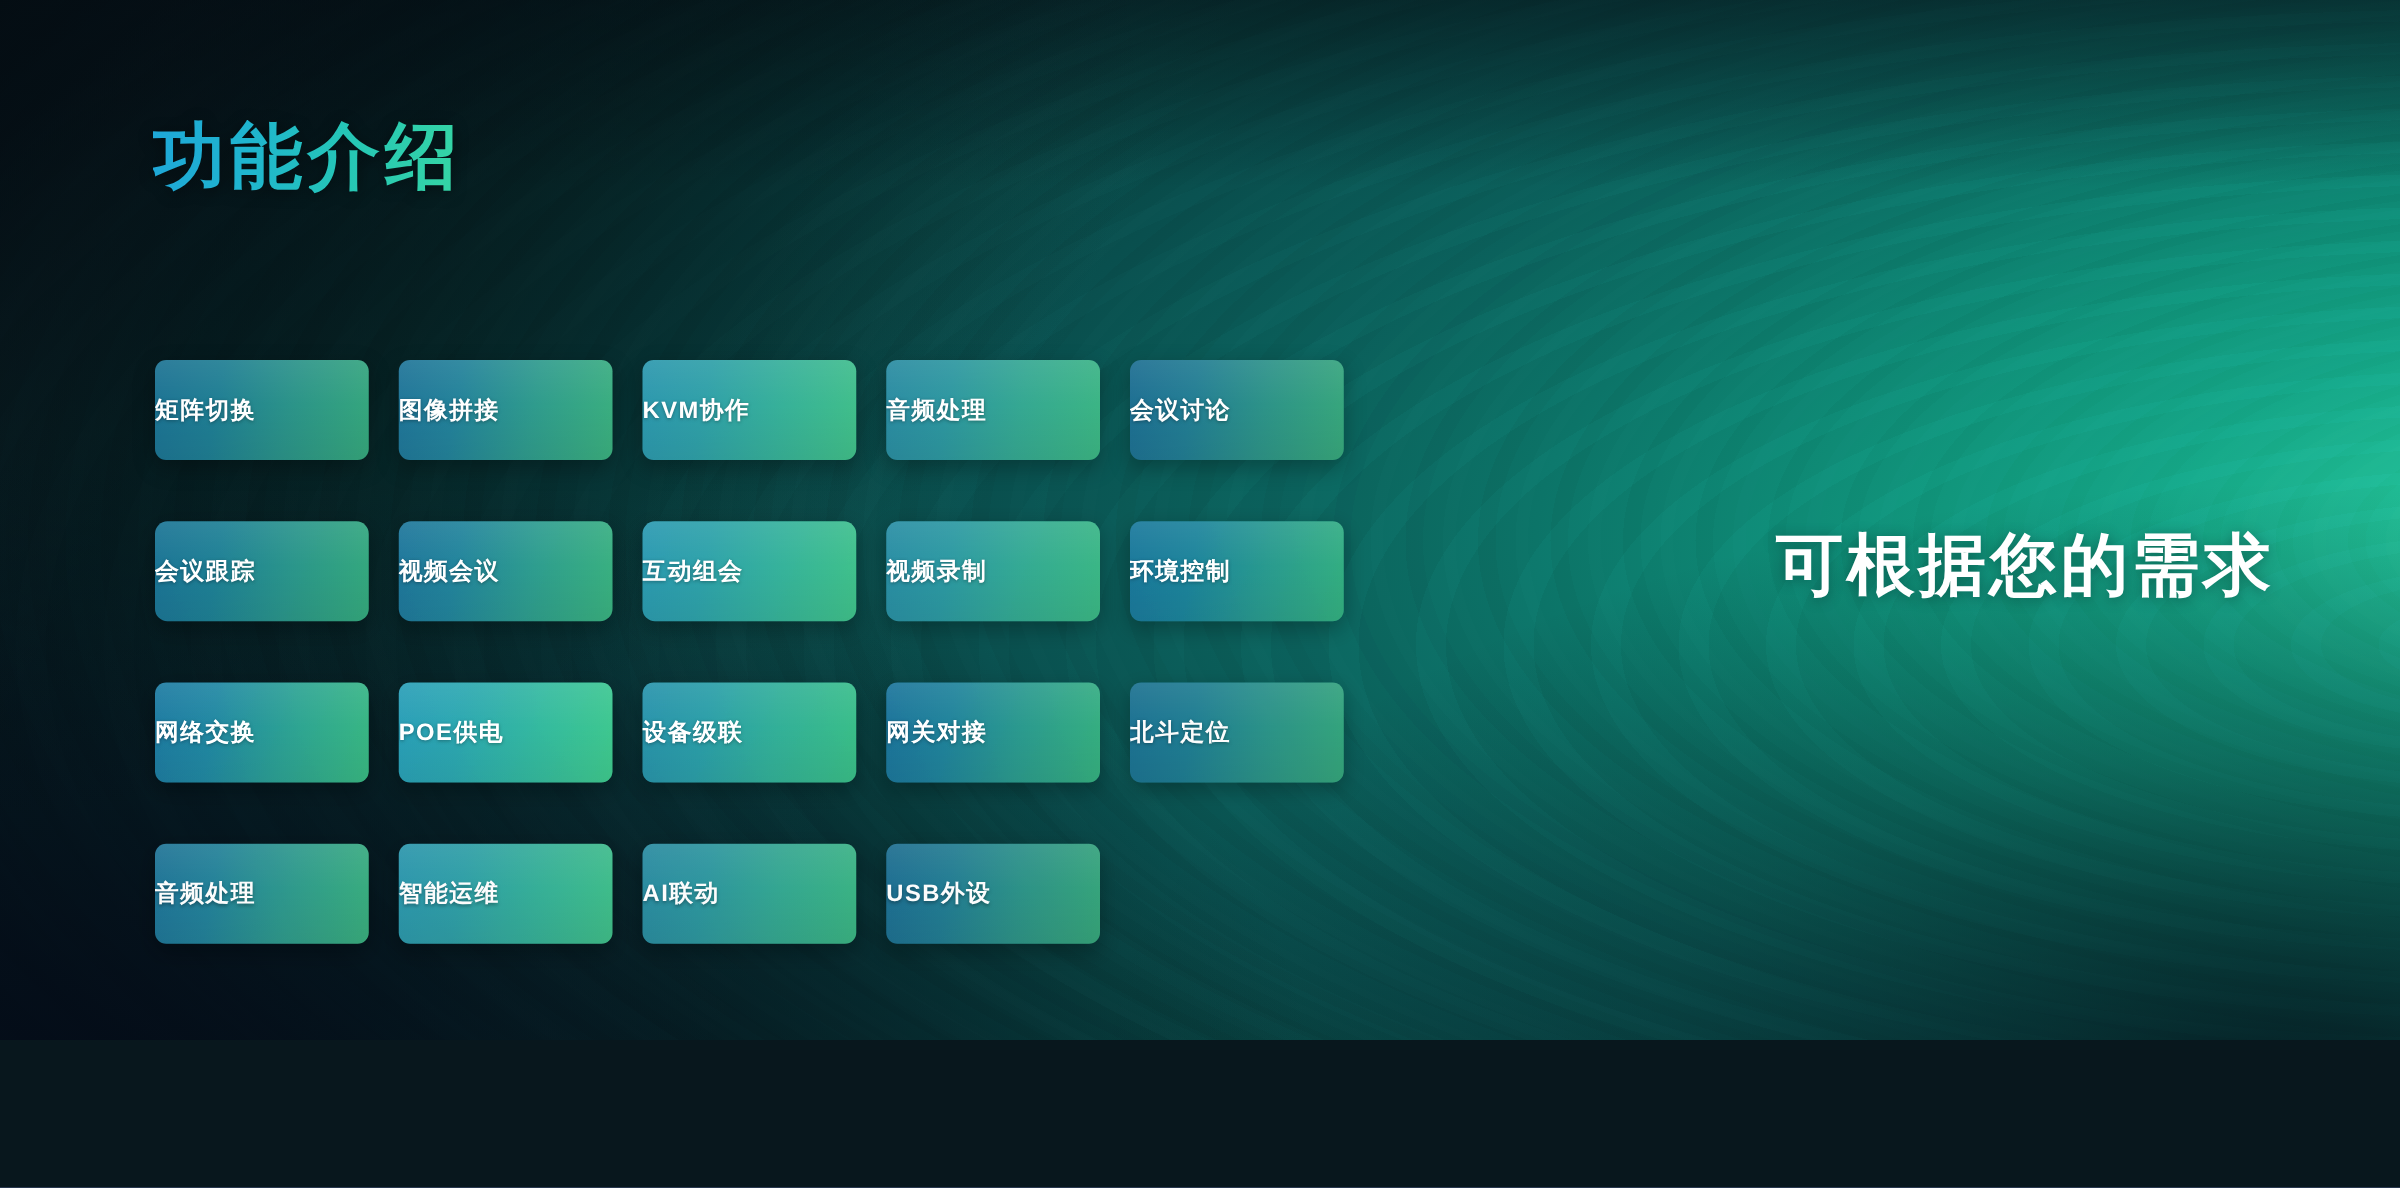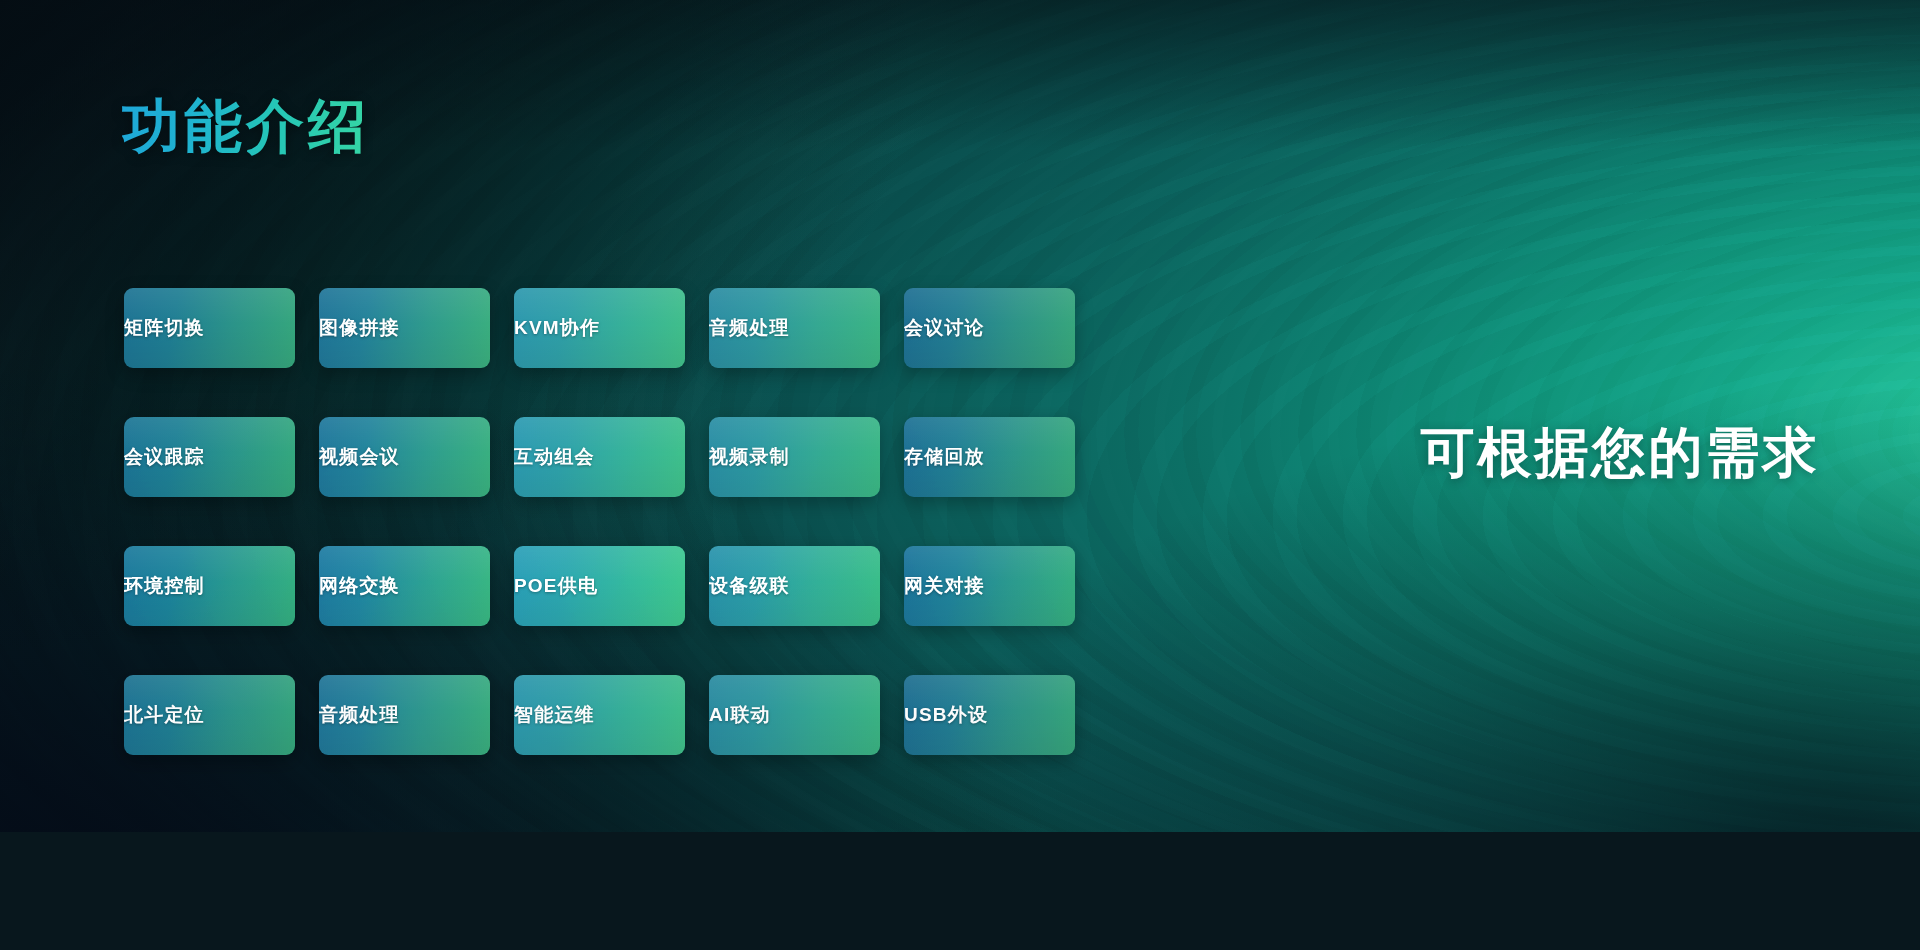--- a/index.html
+++ b/index.html
@@ -221,23 +221,20 @@
       </div>
       <div class="feature-chip col-2 row-2">
         <span class="chip-label">视频会议</span>
       </div>
       <div class="feature-chip col-3 row-2">
         <span class="chip-label">互动组会</span>
       </div>
       <div class="feature-chip col-4 row-2">
         <span class="chip-label">视频录制</span>
       </div>
-      <div class="feature-chip col-5 row-2">
-        <span class="chip-label">存储回放</span>
-      </div>
 
       <div class="feature-chip col-1 row-3">
         <span class="chip-label">环境控制</span>
       </div>
       <div class="feature-chip col-2 row-3">
         <span class="chip-label">网络交换</span>
       </div>
       <div class="feature-chip col-3 row-3">
         <span class="chip-label">POE供电</span>
       </div>

